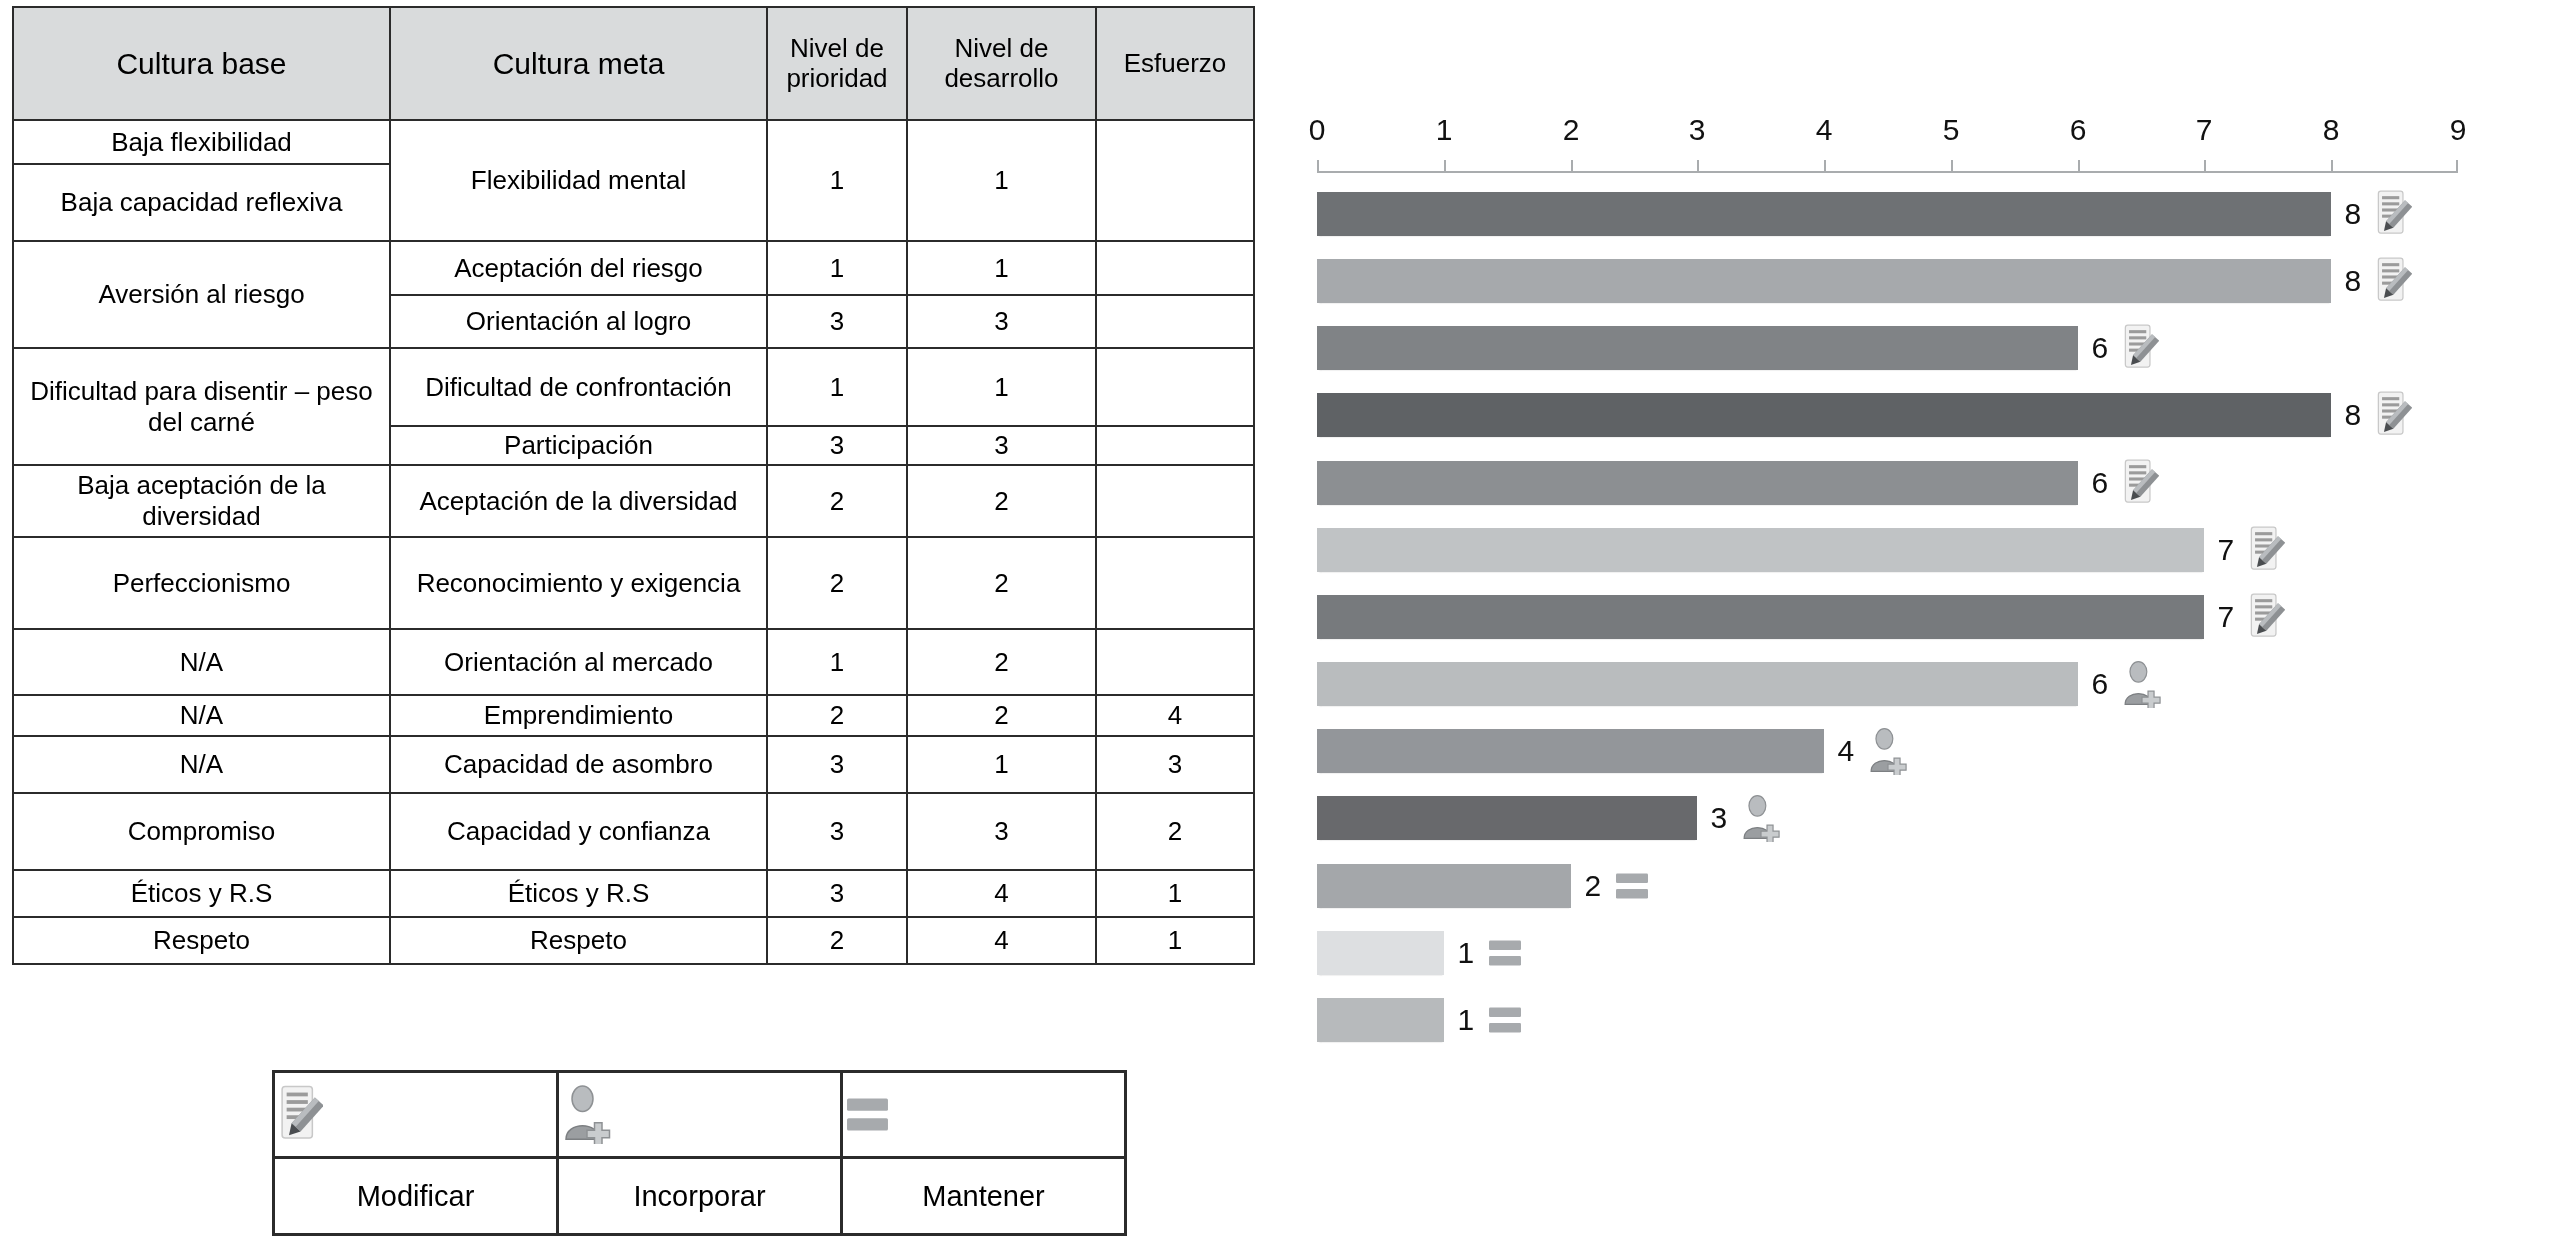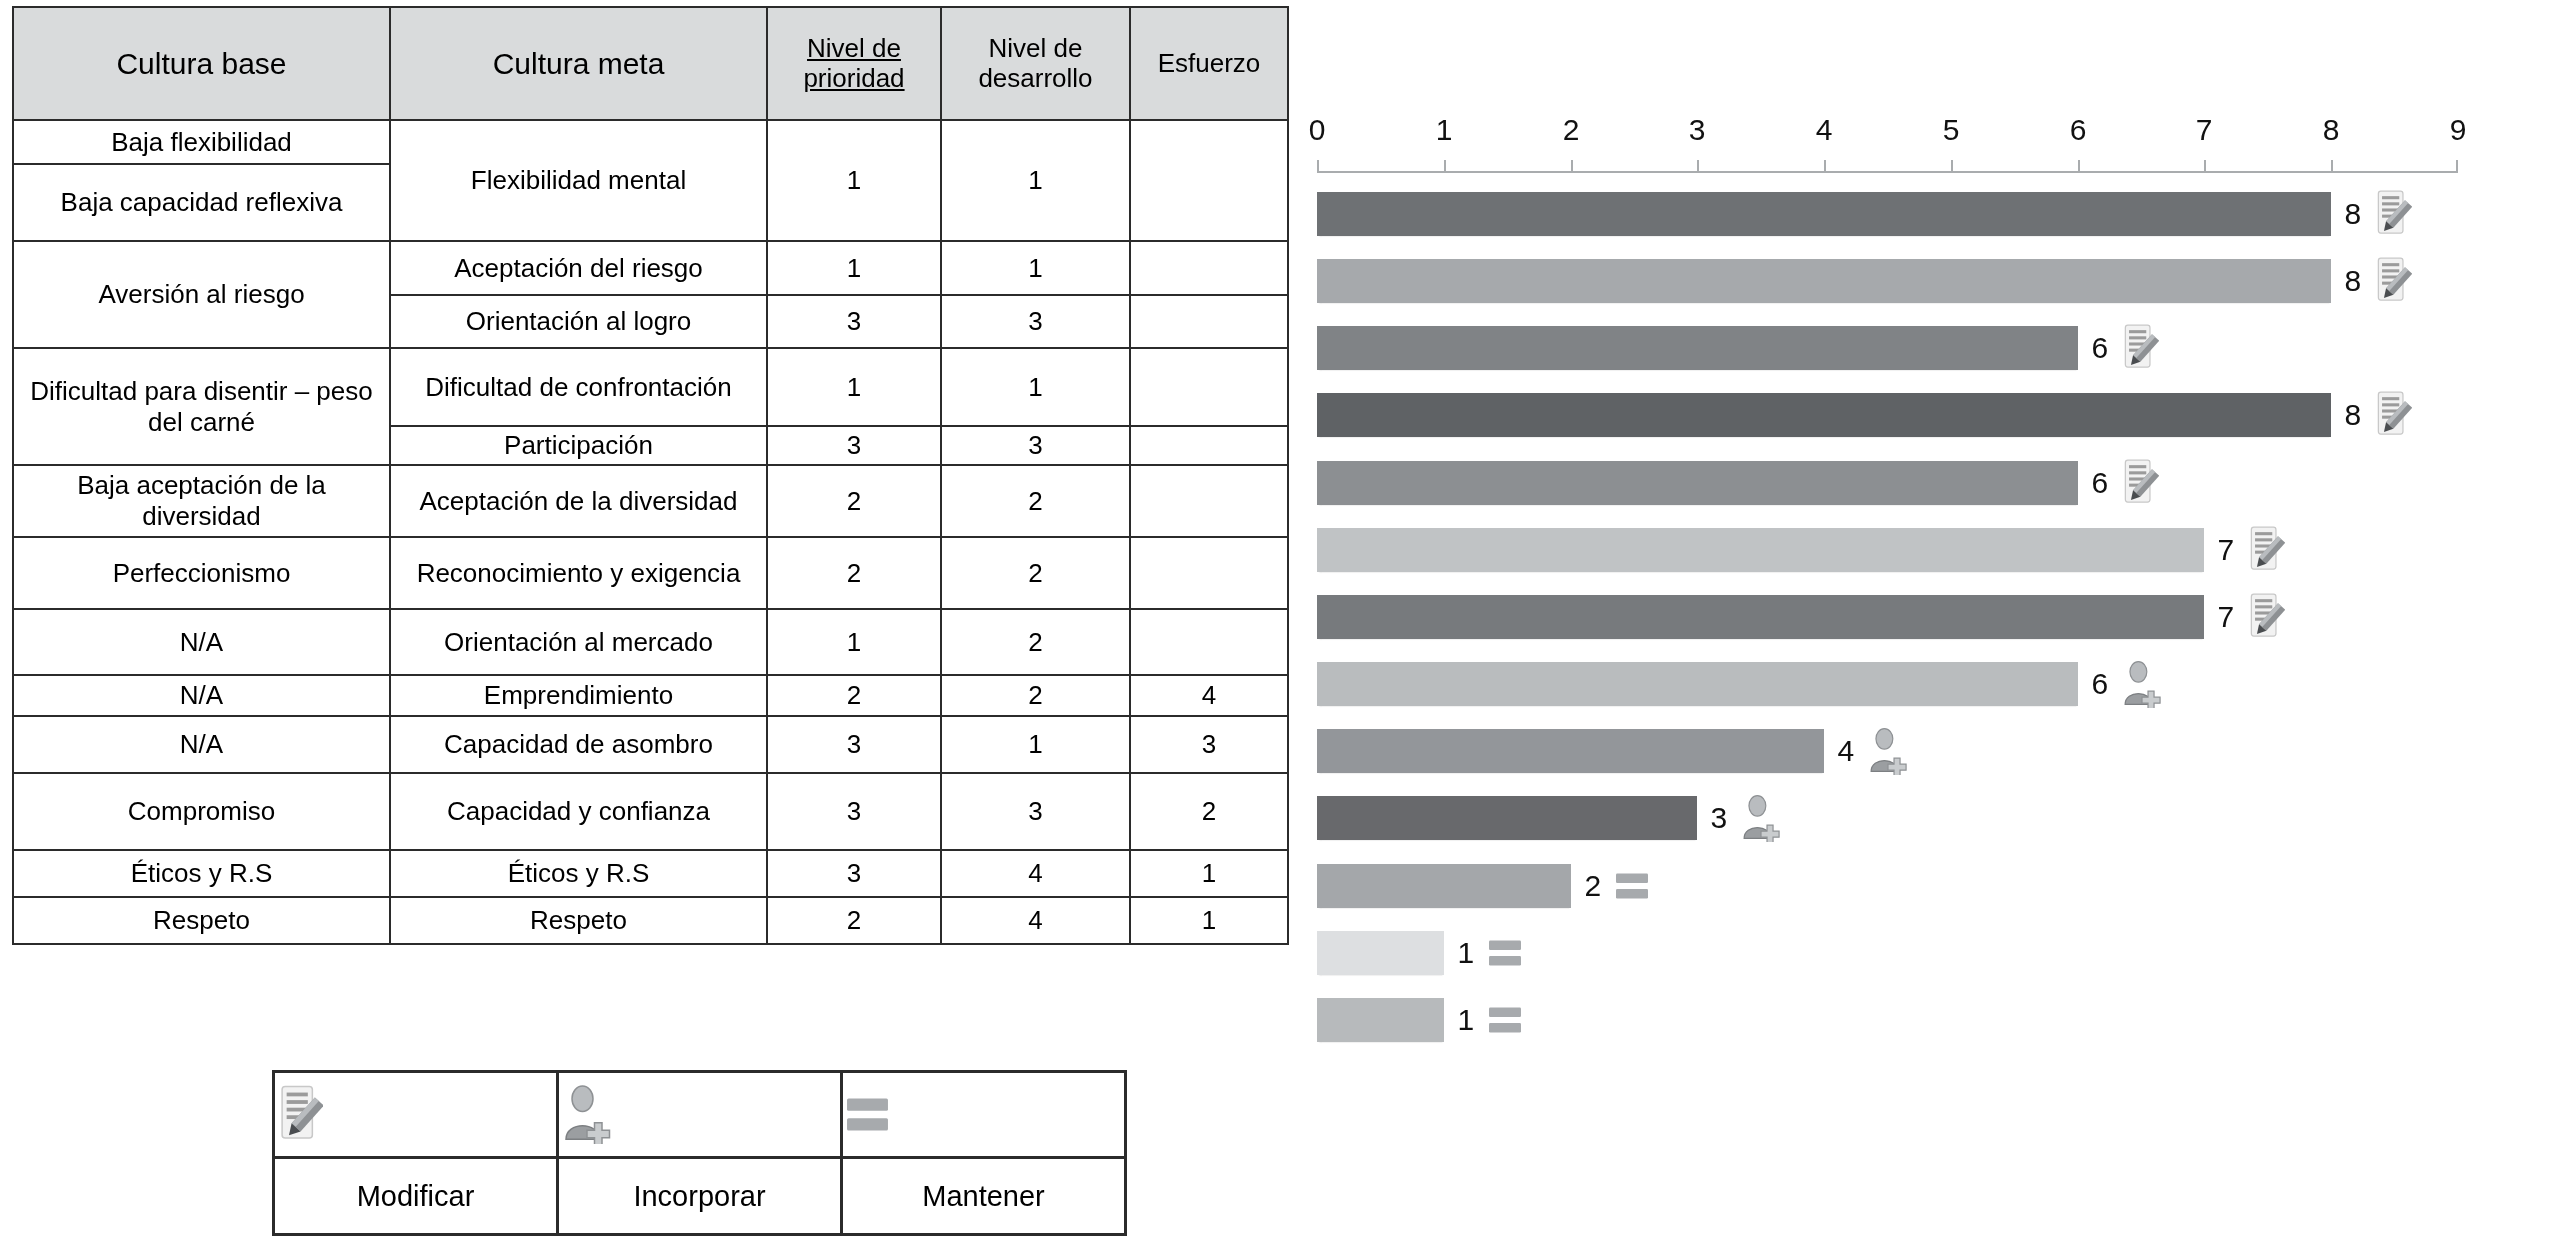--- a/index.html
+++ b/index.html
@@ -26,21 +26,21 @@
   }
   #matrix-table thead th{
     background:#d9dbdc;
     font-size:30px;
     line-height:1.12;
     height:113px;
   }
   #matrix-table thead th.small{font-size:26px;}
   .col-base{width:377px;}
   .col-meta{width:377px;}
-  .col-pri{width:174px;text-decoration:underline;}
+  .col-pri{width:140px;}
   .col-des{width:189px;}
   .col-esf{width:158px;}
   td.base-cell{text-align:left;padding-left:10.6px;}
   td.meta-cell{text-align:center;}
   
   .s1{background:#f2f3f3;color:#000;}
   .s2{background:#c2c4c5;color:#000;}
   .s3{background:#949698;color:#000;}
   .s4{background:#76797b;color:#000;}
   .swhite{background:#ffffff;color:#000;}
@@ -163,21 +163,21 @@
     </tr>
 
     <tr style="height:72px;">
       <td class="base-cell">Baja aceptación de la diversidad</td>
       <td class="meta-cell">Aceptación de la diversidad</td>
       <td class="s2">2</td>
       <td class="s2">2</td>
       <td class="e7">7</td>
     </tr>
 
-    <tr style="height:72px;padding-left:12px;">
+    <tr style="height:92px;padding-left:12px;">
       <td class="base-cell">Perfeccionismo</td>
       <td class="meta-cell">Reconocimiento y exigencia</td>
       <td class="s2">2</td>
       <td class="s2">2</td>
       <td class="e7">7</td>
     </tr>
 
     <tr style="height:66px;">
       <td class="base-cell">N/A</td>
       <td class="meta-cell">Orientación al mercado</td>

